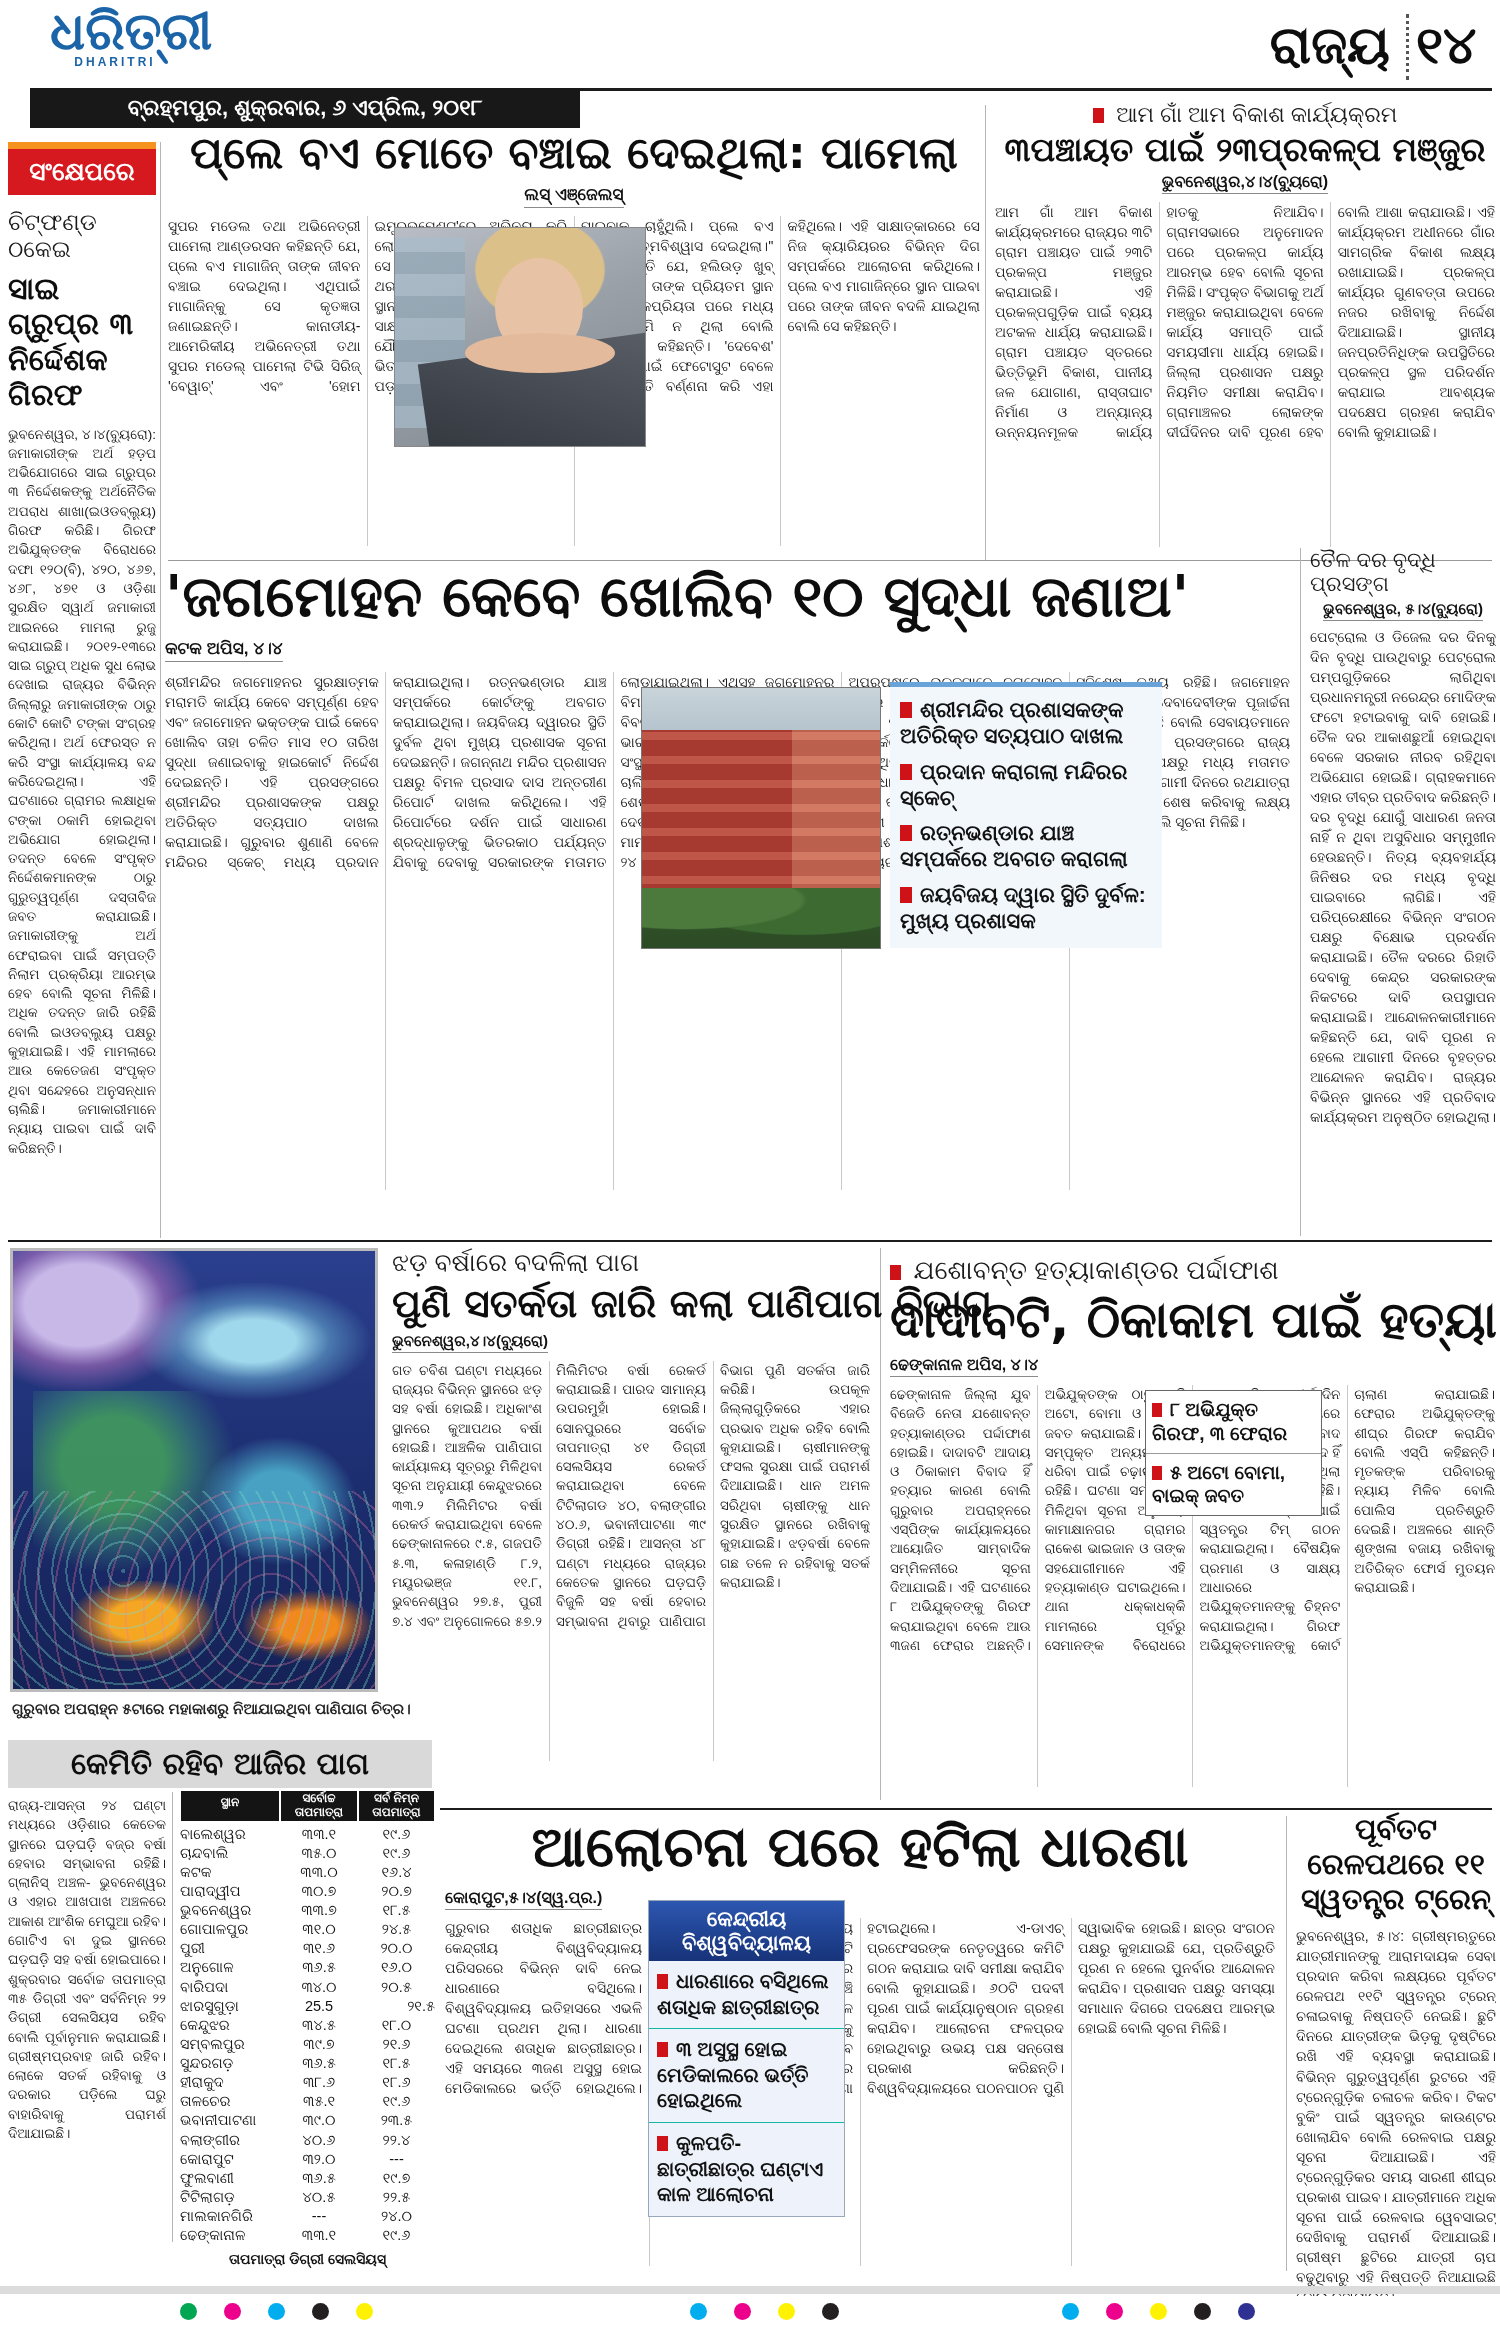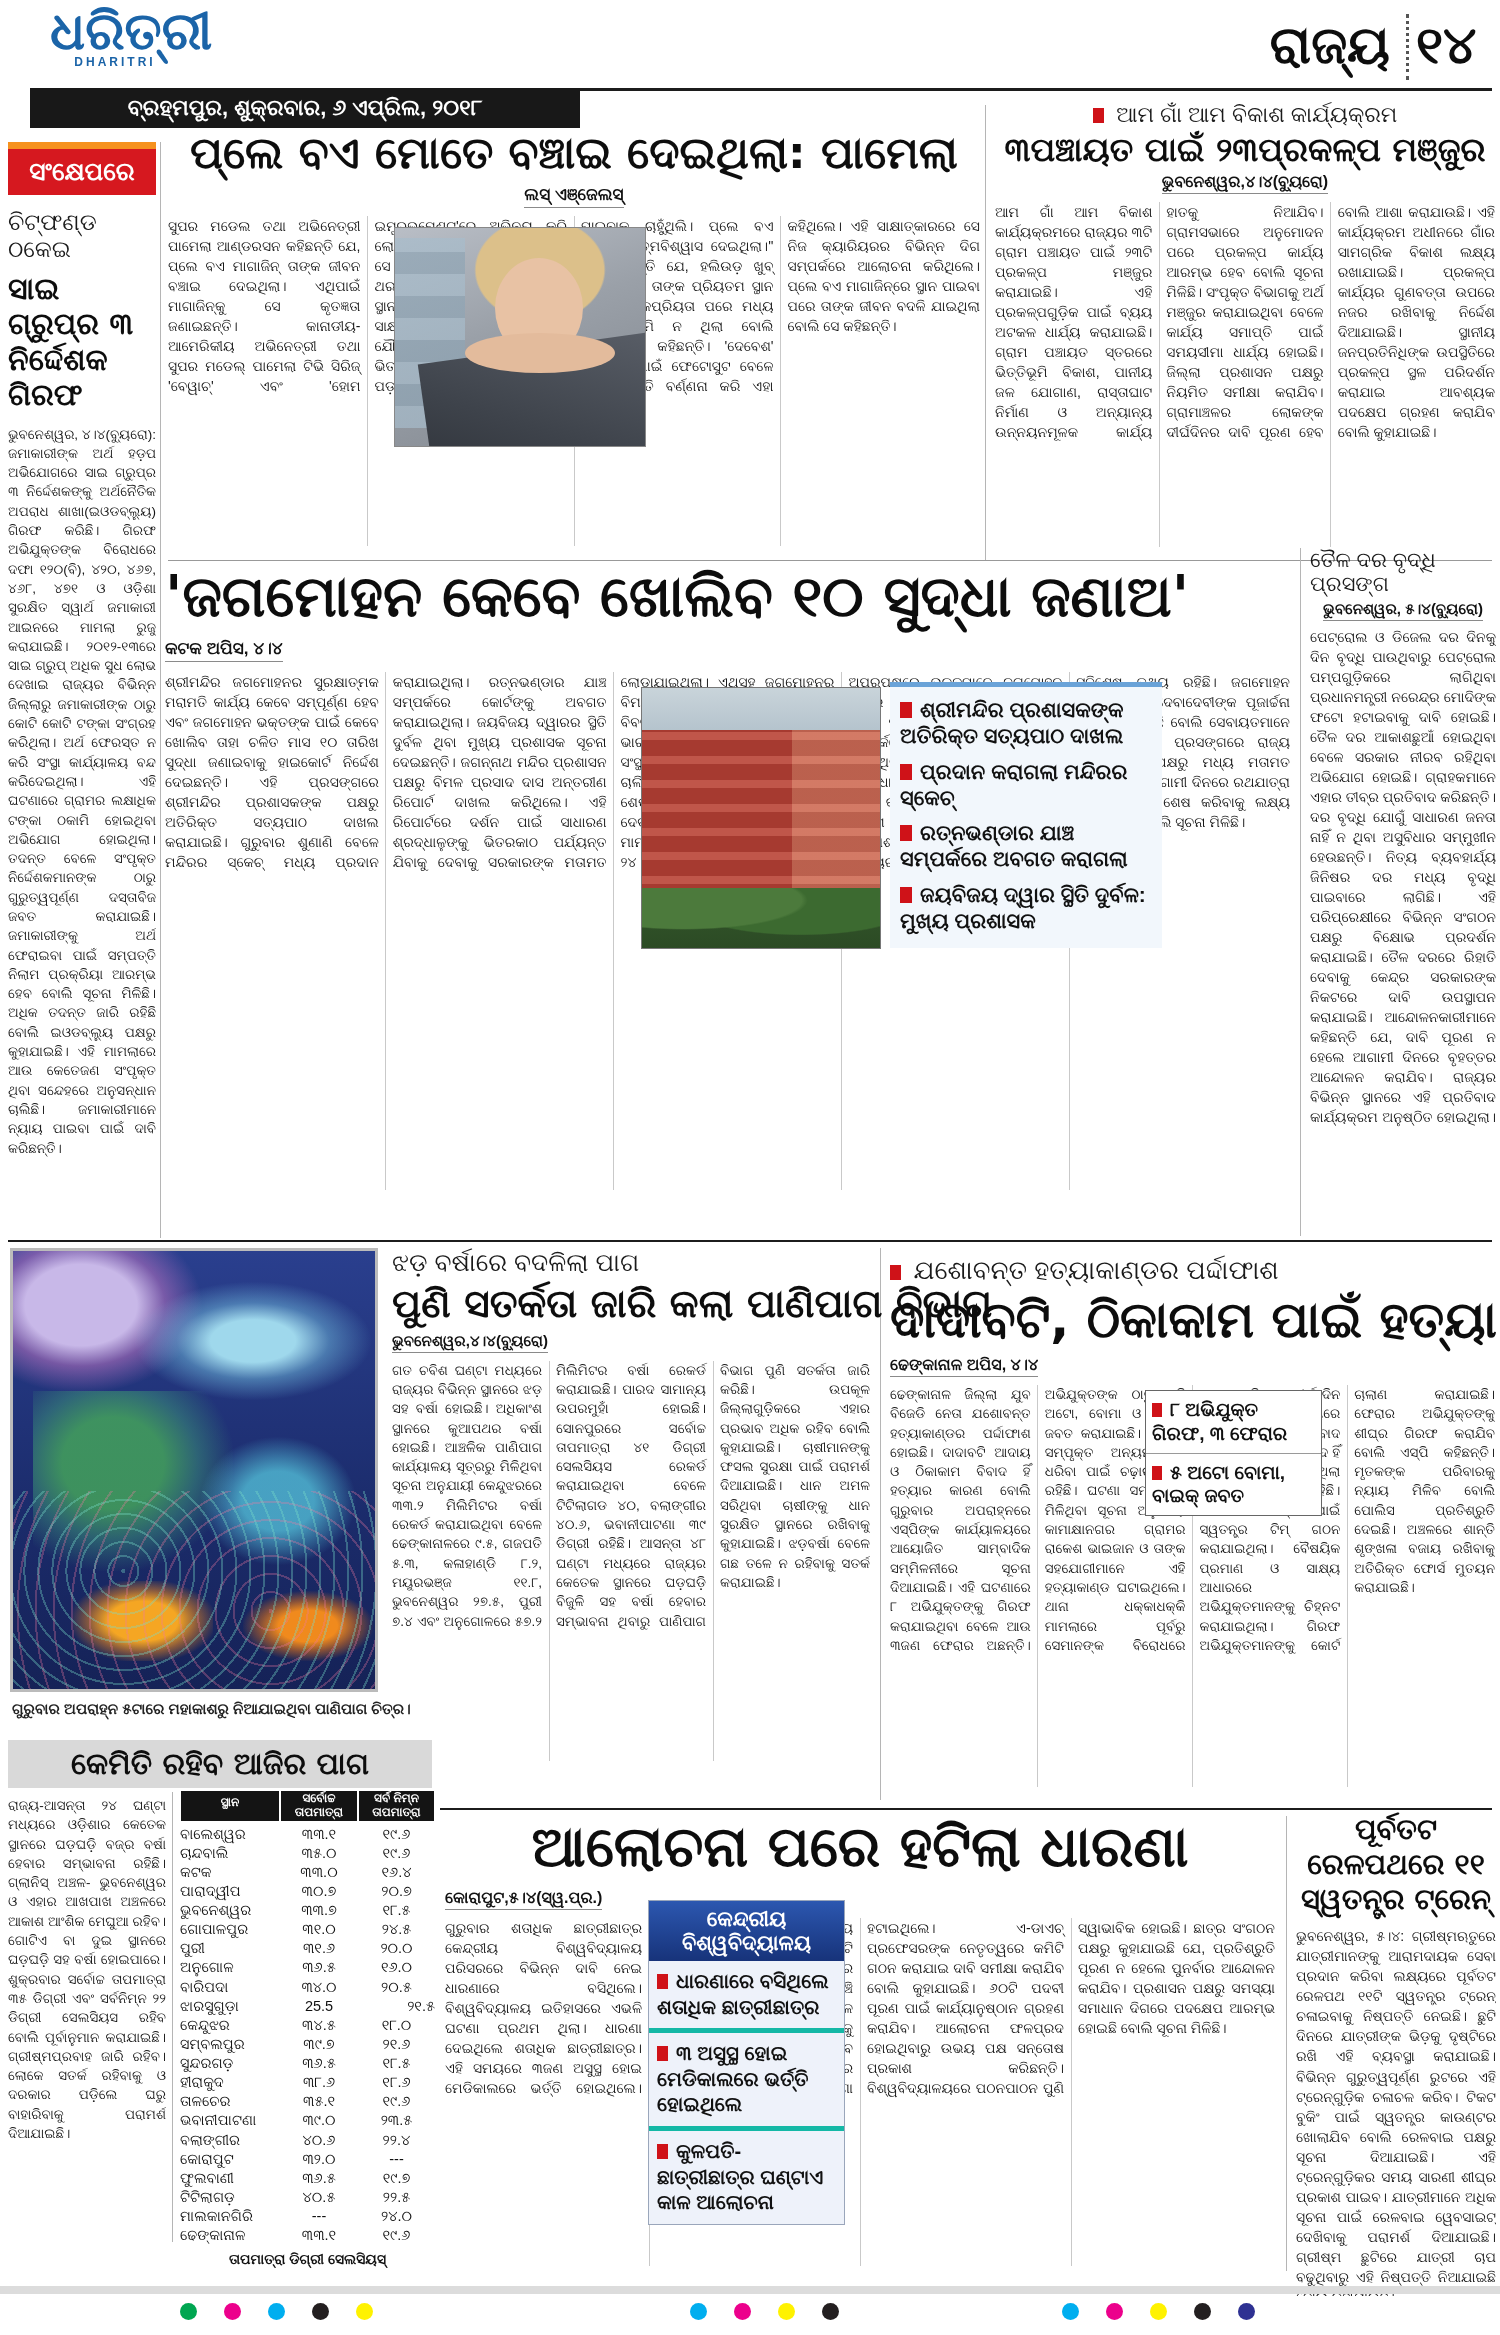--- a/index.html
+++ b/index.html
@@ -14,21 +14,21 @@
   .cols5{column-count:5;column-gap:14px;column-rule:1px solid #c9c9c9;}
   .vrule{width:1px;background:#b5b5b5;}
   .hrule{background:#1c1c1c;}
   .redsq{display:inline-block;width:11px;height:15px;background:#cf1218;margin-right:8px;vertical-align:-1px;}
   .wrow{display:grid;grid-template-columns:100px 78px 77px;font-size:14.5px;line-height:1.32;}
   .wrow span{white-space:nowrap;}
   .dot{width:17px;height:17px;border-radius:50%;display:inline-block;margin-right:27px;}
   .factitem{font-size:19px;font-weight:bold;line-height:1.25;padding:7px 6px;}
   .factitem+.factitem{border-top:1px solid #9a9a9a;}
   .bbitem{font-size:20px;font-weight:bold;line-height:1.28;padding:8px 8px;}
-  .bbitem+.bbitem{border-top:5px solid #14b8a6;}
+  .bbitem+.bbitem{border-top:1px solid #14b8a6;}
 </style>
 </head>
 <body>
 
 <div class="abs" style="left:0;top:0;width:1256px;height:135px;">
   <div class="abs" style="left:50px;top:4px;width:130px;text-align:center;">
     <div class="hl" style="font-size:52px;color:#1b64a8;line-height:1.05;">ଧରିତ୍ରୀ</div>
     <div style="font-size:12px;font-weight:bold;letter-spacing:3px;color:#1b64a8;margin-top:-4px;">DHARITRI</div>
   </div>
   <div class="abs hl" style="left:1160px;top:16px;width:230px;font-size:52px;text-align:right;">ରାଜ୍ୟ</div>

